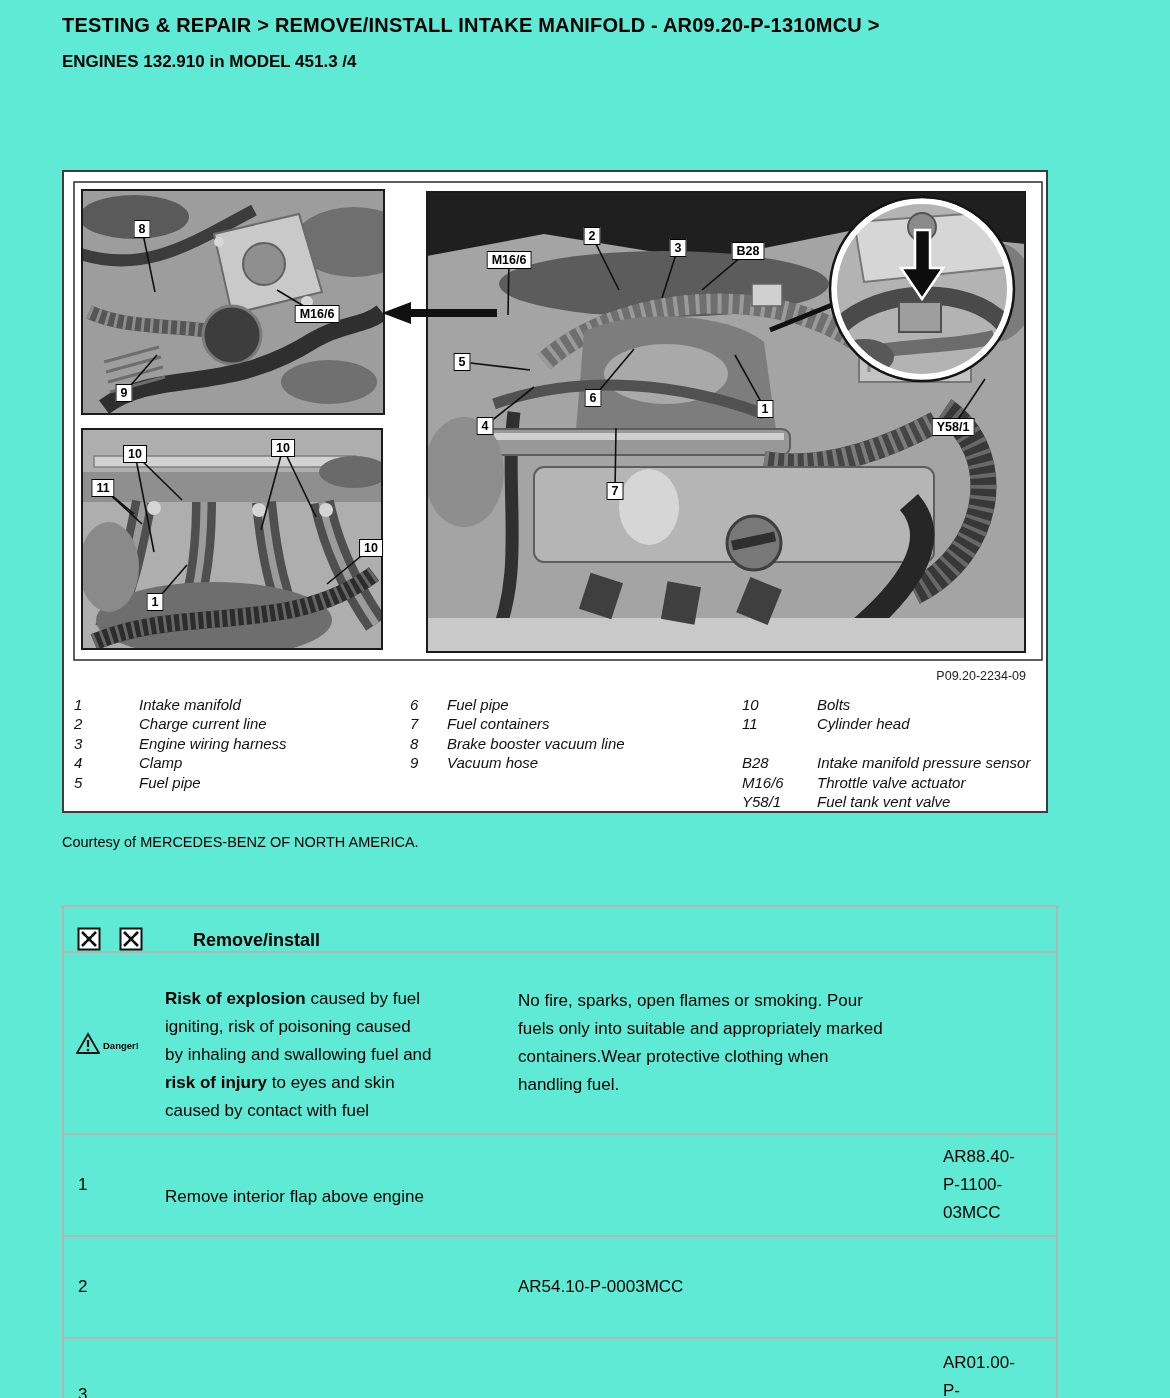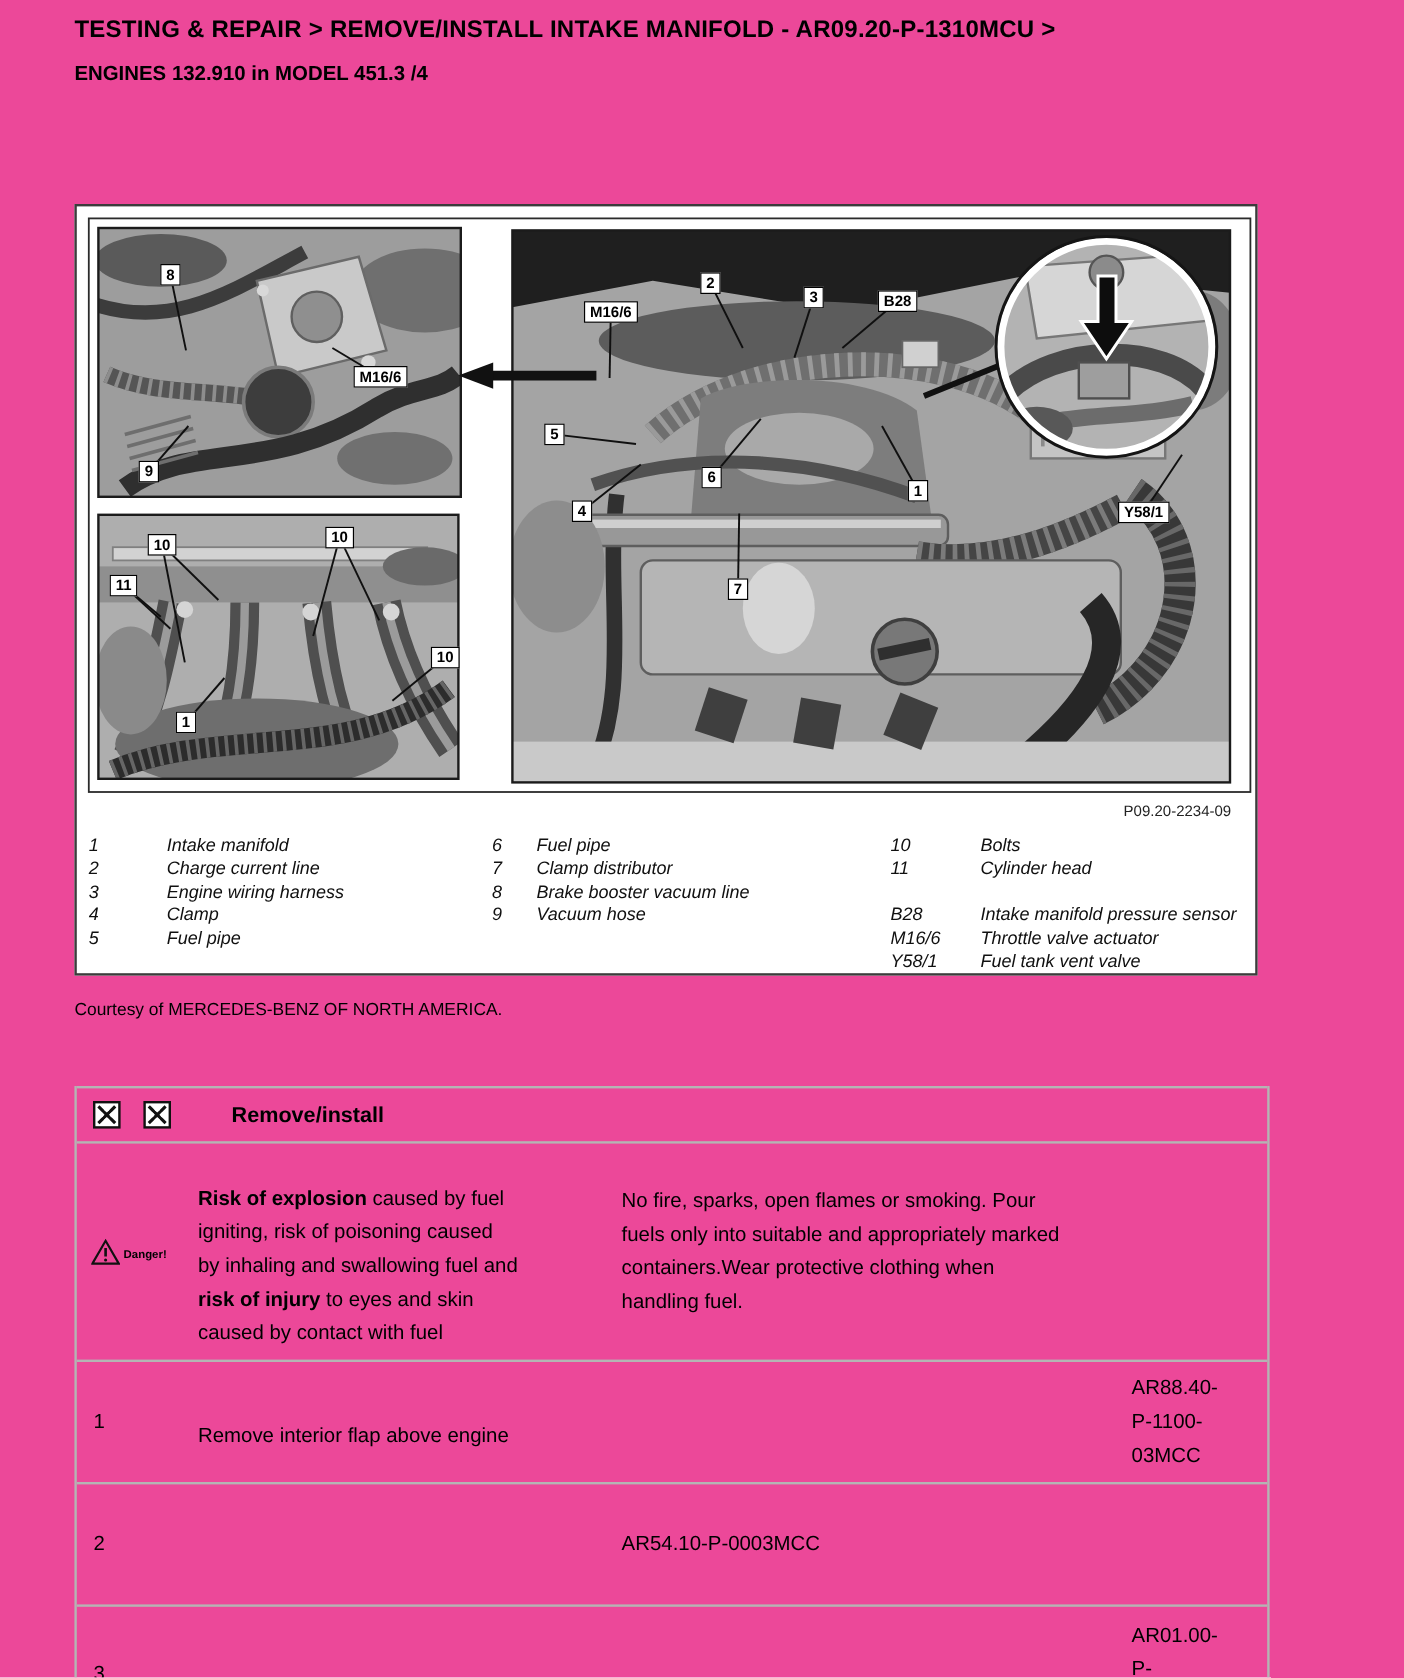--- a/index.html
+++ b/index.html
@@ -1,16 +1,16 @@
 <!DOCTYPE html>
 <html><head>
 <meta charset="utf-8">
 <style>
   html,body{margin:0;padding:0;background:#fff;}
-  .page{position:relative;width:1170px;height:1398px;background:#ec4899;overflow:hidden;
+  .page{position:relative;width:1170px;height:1398px;background:#5eead4;overflow:hidden;
         font-family:"Liberation Sans","DejaVu Sans",sans-serif;color:#000;}
 
   .title{position:absolute;left:62px;top:14px;width:1040px;font-size:20px;font-weight:bold;letter-spacing:.2px;}
   .subtitle{position:absolute;left:62px;top:52px;width:900px;font-size:17px;font-weight:bold;}
   .figcap{position:absolute;left:62px;top:130px;width:900px;font-size:17px;}
 
   
   .figure{position:absolute;left:62px;top:170px;width:982px;height:639px;border:2px solid #3c3c3c;background:#fff;}
   .fig-art{position:absolute;left:0;top:0;}
   #fig-labels{position:absolute;left:0;top:0;width:100%;height:100%;}
@@ -20,21 +20,21 @@
   .refnum{position:absolute;top:497px;right:20px;font-size:12.5px;color:#222;}
   .legend{position:absolute;left:0;top:523px;width:100%;font-size:15px;font-style:italic;color:#101010;}
   .legend-col{position:absolute;top:0;}
   .legend-row{height:19.4px;line-height:19.4px;white-space:nowrap;display:flex;}
   .lnum{display:inline-block;flex:none;}
 
   .courtesy{position:absolute;left:62px;top:834px;font-size:14.5px;}
 
   
   .ptable{position:absolute;left:62px;top:905px;width:992px;border-left:2px solid #b4b4b4;border-right:2px solid #b4b4b4;}
-  .thead{height:44px;border-top:2px solid #b4b4b4;border-bottom:2px solid #b4b4b4;display:flex;align-items:center;padding-left:13px;gap:12px;}
+  .thead{height:44px;border-top:2px solid #b4b4b4;border-bottom:2px solid #b4b4b4;display:flex;align-items:flex-end;padding-left:13px;gap:12px;}
   .ph-icon{width:24px;height:24px;margin-right:6px;flex:none;}
   .thead-title{margin-left:32px;font-size:18px;font-weight:bold;}
   .trow{display:grid;grid-template-columns:86px 350px 425px 131px;border-bottom:2px solid #b4b4b4;align-items:center;}
   .cell{font-size:17px;line-height:28px;}
   .cell-num{padding-left:14px;}
   .cell-desc{max-width:268px;padding-left:15px;margin-top:23px;}
   .cell-instr{max-width:368px;padding-left:18px;}
   .cell-doc{padding-left:18px;padding-right:38px;}
   .danger-row{height:180px;}
   .danger-badge{display:flex;align-items:center;padding-left:12px;}
@@ -249,21 +249,21 @@
             <span>Fuel pipe</span>
           </div>
         </div>
         <div class="legend-col" style="left: 346px;">
           <div class="legend-row">
             <span class="lnum" style="width: 37px;">6</span>
             <span>Fuel pipe</span>
           </div>
           <div class="legend-row">
             <span class="lnum" style="width: 37px;">7</span>
-            <span>Clamp distributor</span>
+            <span>Fuel containers</span>
           </div>
           <div class="legend-row">
             <span class="lnum" style="width: 37px;">8</span>
             <span>Brake booster vacuum line</span>
           </div>
           <div class="legend-row">
             <span class="lnum" style="width: 37px;">9</span>
             <span>Vacuum hose</span>
           </div>
         </div>

